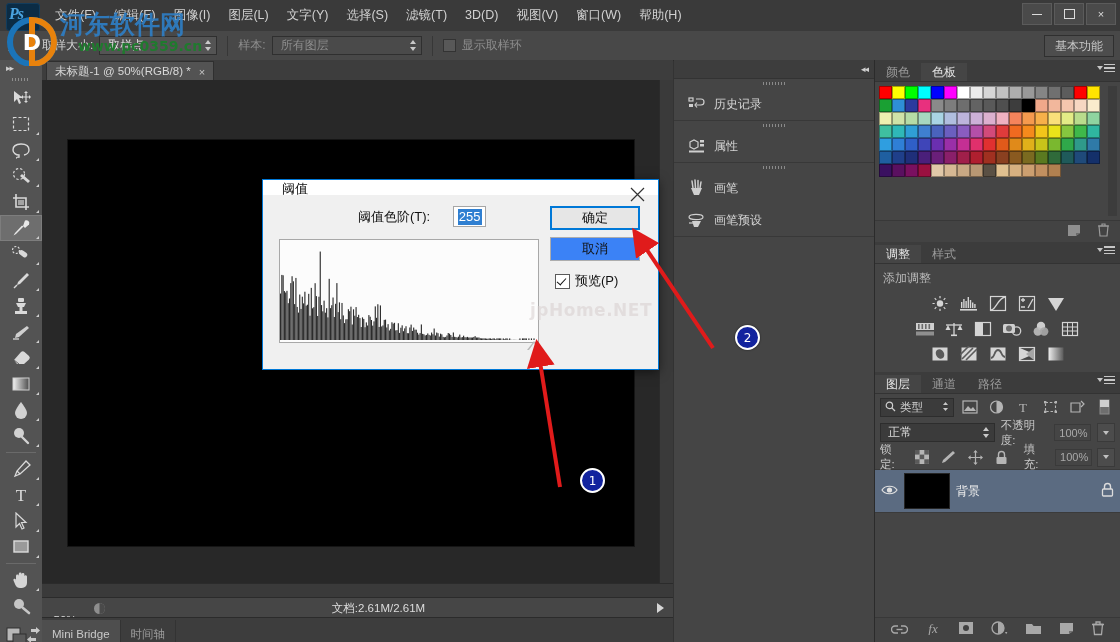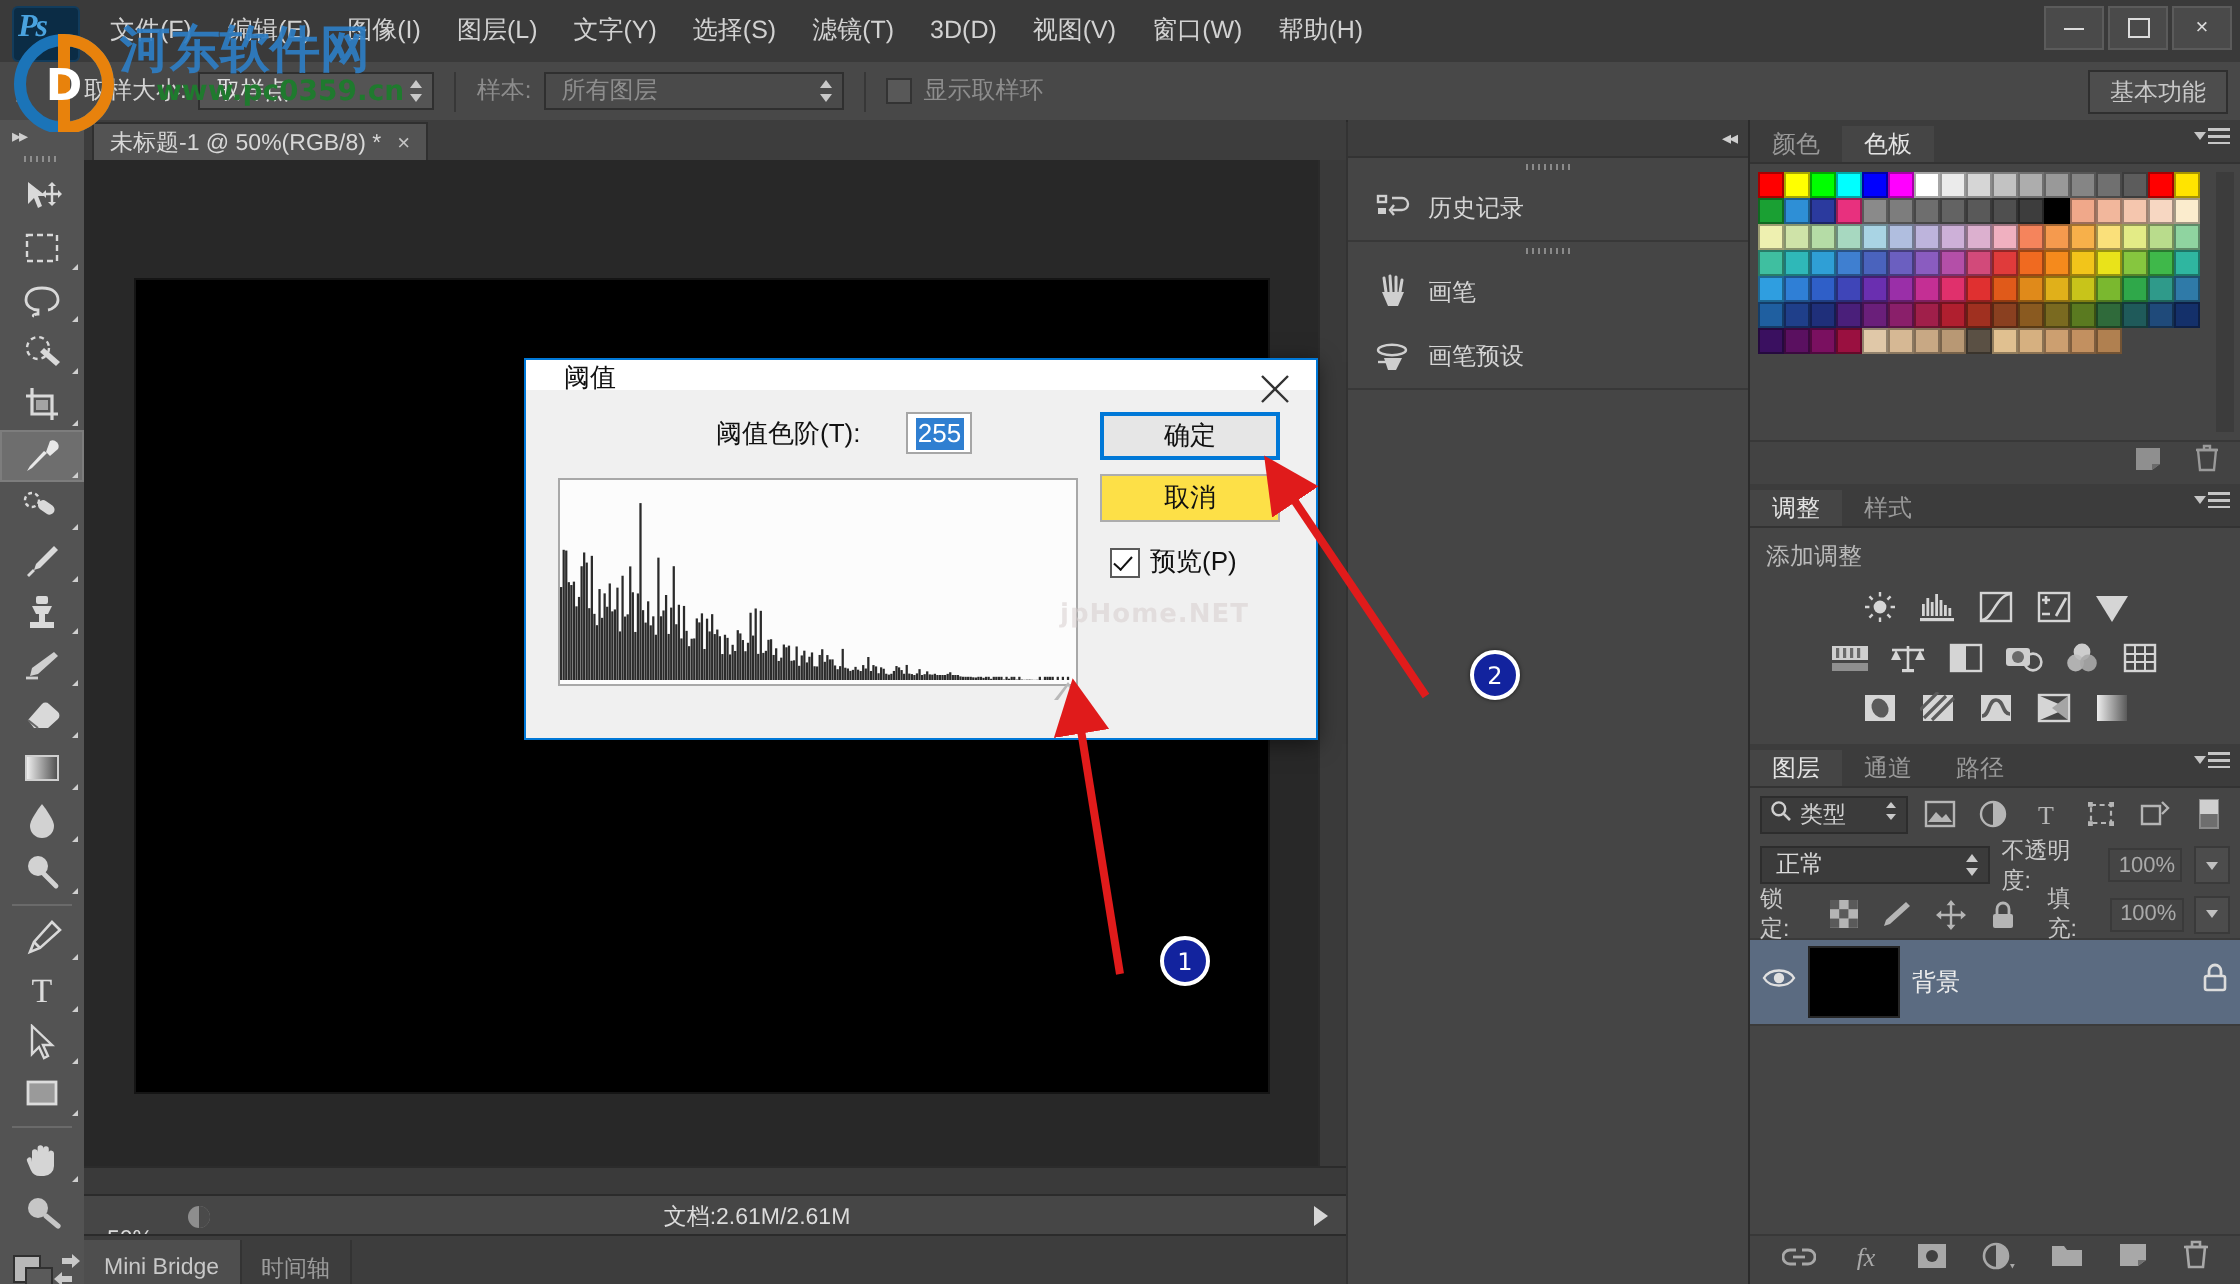--- a/index.html
+++ b/index.html
@@ -185,21 +185,21 @@
   .lvl-input span{background:#2f7fd1;color:#fff;font-size:13px;padding:0 1px;line-height:16px;}
   .histo{position:absolute;left:16px;top:44px;width:258px;height:102px;background:#fcfcfc;
          border:1px solid #a8a8a8;}
   .histo svg{display:block;}
   .slider-tri{position:absolute;left:264px;top:146px;width:0;height:0;
               border-left:7px solid transparent;border-right:7px solid transparent;
               border-bottom:9px solid #b9b9b9;}
   .slider-tri::after{content:"";position:absolute;left:-5px;top:2px;width:0;height:0;
               border-left:5px solid transparent;border-right:5px solid transparent;
               border-bottom:7px solid #f0f0f0;}
-  .dbtn{position:absolute;left:287px;width:90px;height:24px;background:#fde047;
+  .dbtn{position:absolute;left:287px;width:90px;height:24px;background:#3b82f6;
         border:1px solid #adadad;display:flex;align-items:center;justify-content:center;
         font-size:13px;color:#111;box-sizing:border-box;}
   .dbtn.primary{top:11px;border:2px solid #0078d7;background:#e6e6e6;}
   .dbtn.secondary{top:42px;}
   .prev-row{position:absolute;left:292px;top:77px;display:flex;align-items:center;gap:5px;}
   .prev-box{width:13px;height:13px;border:1px solid #5a5a5a;background:#fff;position:relative;}
   .prev-box::after{content:"";position:absolute;left:3px;top:1px;width:4px;height:8px;
       border:solid #111;border-width:0 1.6px 1.6px 0;transform:rotate(42deg);}
   .prev-lbl{font-size:13px;color:#111;}
 
@@ -209,21 +209,21 @@
          border:2px solid #ffffff;color:#fff;font-size:12px;display:flex;align-items:center;
          justify-content:center;font-family:"DejaVu Sans",sans-serif;
          box-shadow:0 0 2px rgba(0,0,0,0.6);}
 
   
   .wm1{position:absolute;left:60px;top:8px;font-size:25px;font-weight:bold;color:#2e7ec4;
        opacity:.92;font-family:"DejaVu Sans",sans-serif;}
   .wm2{position:absolute;left:78px;top:38px;font-size:14px;font-weight:bold;color:#1f7a2e;
        font-family:"DejaVu Sans",sans-serif;}
   .wmlogo{position:absolute;left:6px;top:16px;width:56px;height:50px;}
-  .wm3{position:absolute;left:530px;top:300px;font-size:13px;font-weight:bold;color:#d8cfcf;
+  .wm3{position:absolute;left:530px;top:300px;font-size:17px;font-weight:bold;color:#d8cfcf;
        opacity:.55;font-family:"DejaVu Sans",sans-serif;letter-spacing:.5px;}
 </style>
 </head>
 <body>
 
 <div id="app">
 
   <div class="menubar">
     <div class="ps-logo">
       <div class="sq"></div>
@@ -482,20 +482,34 @@
               <rect x="1" y="2" width="4" height="3" fill="none" stroke="#cfcfcf" stroke-width="1.2"></rect>
               <rect x="1" y="8" width="4" height="3" fill="#cfcfcf"></rect>
               <path d="M8 3 L13 3 a3 3 0 0 1 0 6 L8 9" fill="none" stroke="#cfcfcf" stroke-width="1.2"></path>
               <path d="M9 6.5 L7 9 L9 11.5" fill="none" stroke="#cfcfcf" stroke-width="1.2"></path>
             </svg>
         </span>
         <span class="ml">历史记录</span>
       </div>
     </div>
 
+    <div class="mgroup">
+      <div class="mgrip"></div>
+      <div class="mrow">
+        <span class="mi">
+          <svg width="18" height="16" viewBox="0 0 18 16">
+              <path d="M2 4 L6 2 L10 4 L10 9 L6 11 L2 9 Z" fill="none" stroke="#cfcfcf" stroke-width="1.2"></path>
+              <rect x="12" y="2" width="4" height="2.5" fill="#cfcfcf"></rect>
+              <rect x="12" y="6" width="4" height="2.5" fill="#cfcfcf"></rect>
+              <rect x="1" y="12.5" width="15" height="2" fill="#cfcfcf"></rect>
+            </svg>
+        </span>
+        <span class="ml">属性</span>
+      </div>
+    </div>
 
     <div class="mgroup">
       <div class="mgrip"></div>
       <div class="mrow">
         <span class="mi">
           <svg width="18" height="18" viewBox="0 0 18 18">
               <path d="M4 2 L5 9 M7 1 L7.5 9 M10 1.5 L10 9 M13 3 L12 9" stroke="#cfcfcf" stroke-width="1.5" stroke-linecap="round"></path>
               <path d="M3 9 L14 9 L11 16 L6 16 Z" fill="#cfcfcf"></path>
             </svg>
         </span>

